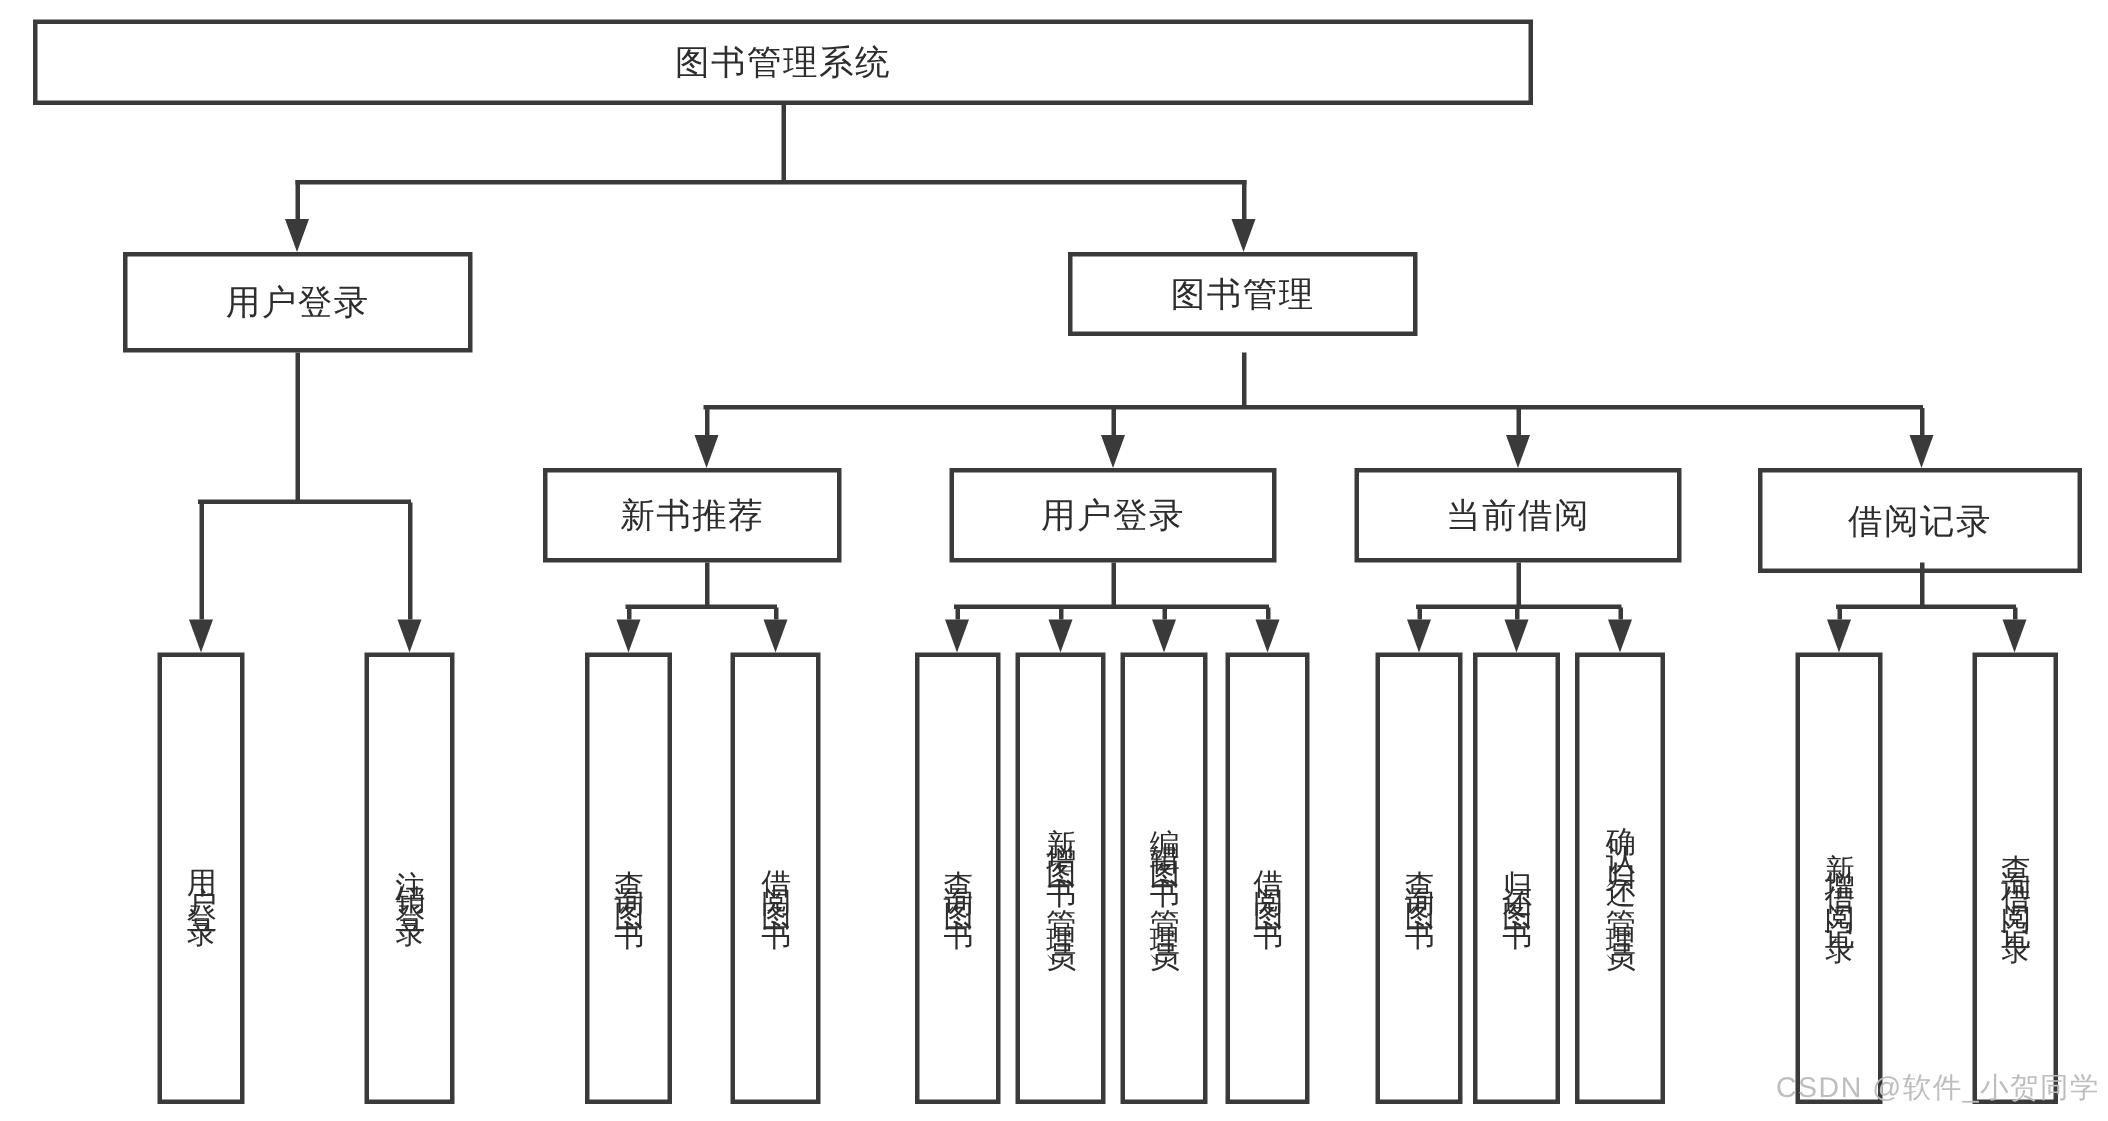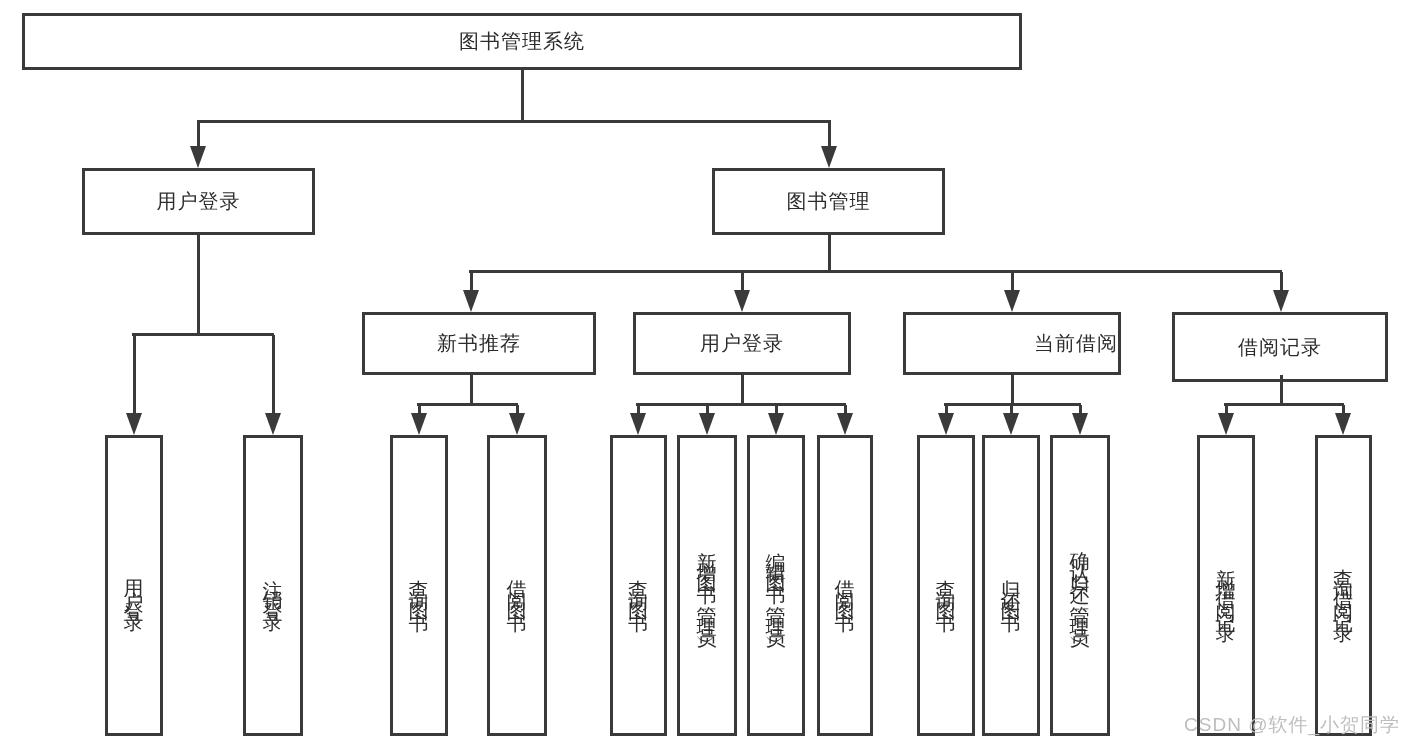--- a/index.html
+++ b/index.html
@@ -25,21 +25,21 @@
   .node {
     position: absolute;
     border: 3px solid var(--line);
     background: var(--background);
     display: flex;
     align-items: center;
     justify-content: center;
     color: var(--text);
   }
   .node .hlabel {
-    font-size: 20px;
+    font-size: 23px;
     letter-spacing: 1px;
     white-space: nowrap;
   }
   .node .vtext {
     writing-mode: vertical-lr;
     font-size: 20px;
     line-height: 1;
     letter-spacing: 11px;
     white-space: nowrap;
   }
@@ -92,21 +92,21 @@
       <div class="tri"></div>
     </div>
   <div class="drop" style="left:821px; top:120px; --stem:26px;">
       <div class="stem"></div>
       <div class="tri"></div>
     </div>
 
   <div class="node" style="left:82px; top:168px; width:233px; height:67px;">
     <span class="hlabel">用户登录</span>
   </div>
-  <div class="node" style="left:712px; top:168px; width:233px; height:67px;">
+  <div class="node" style="left:712px; top:168px; width:233px; height:56px;">
     <span class="hlabel">图书管理</span>
   </div>
 
   <div class="vline" style="left:196.5px; top:235px; height:100px;"></div>
   <div class="hline" style="left:132px; top:333px; width:142px;"></div>
   <div class="drop" style="left:126px; top:335px; --stem:78px;">
       <div class="stem"></div>
       <div class="tri"></div>
     </div>
   <div class="drop" style="left:265px; top:335px; --stem:78px;">
@@ -126,27 +126,27 @@
     </div>
   <div class="drop" style="left:1004px; top:272px; --stem:18px;">
       <div class="stem"></div>
       <div class="tri"></div>
     </div>
   <div class="drop" style="left:1273px; top:272px; --stem:18px;">
       <div class="stem"></div>
       <div class="tri"></div>
     </div>
 
-  <div class="node" style="left:362px; top:312px; width:234px; height:63px;">
+  <div class="node" style="left:362px; top:312px; width:199px; height:63px;">
     <span class="hlabel">新书推荐</span>
   </div>
   <div class="node" style="left:633px; top:312px; width:218px; height:63px;">
     <span class="hlabel">用户登录</span>
   </div>
-  <div class="node" style="left:903px; top:312px; width:218px; height:63px;justify-content:flex-end;">
+  <div class="node" style="left:903px; top:312px; width:218px; height:63px;">
     <span class="hlabel">当前借阅</span>
   </div>
   <div class="node" style="left:1172px; top:312px; width:216px; height:70px;">
     <span class="hlabel">借阅记录</span>
   </div>
 
   <div class="vline" style="left:469.5px; top:375px; height:30px;"></div>
   <div class="hline" style="left:417px; top:403px; width:101px;"></div>
   <div class="drop" style="left:411px; top:405px; --stem:8px;">
       <div class="stem"></div>

